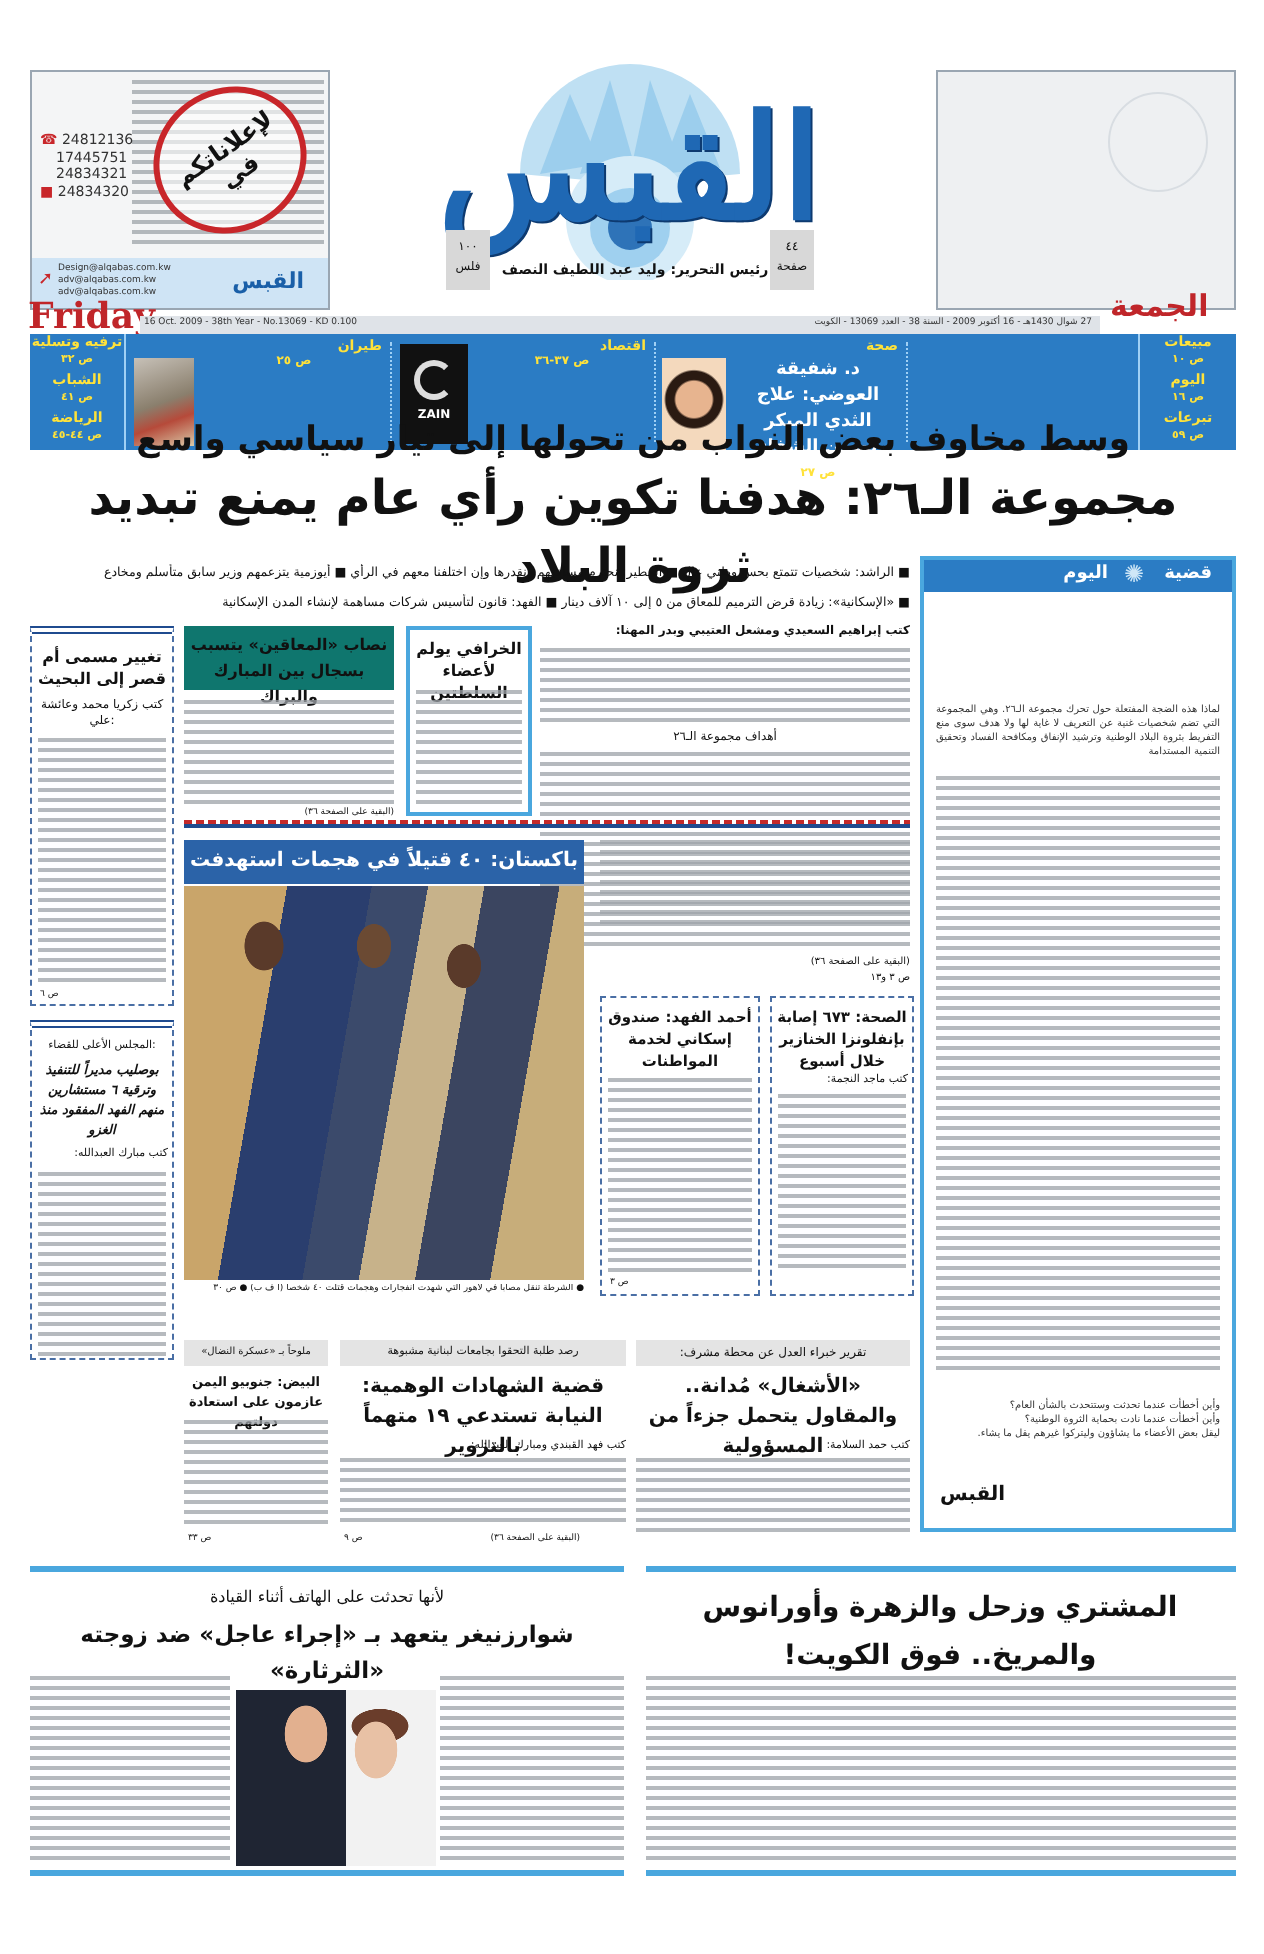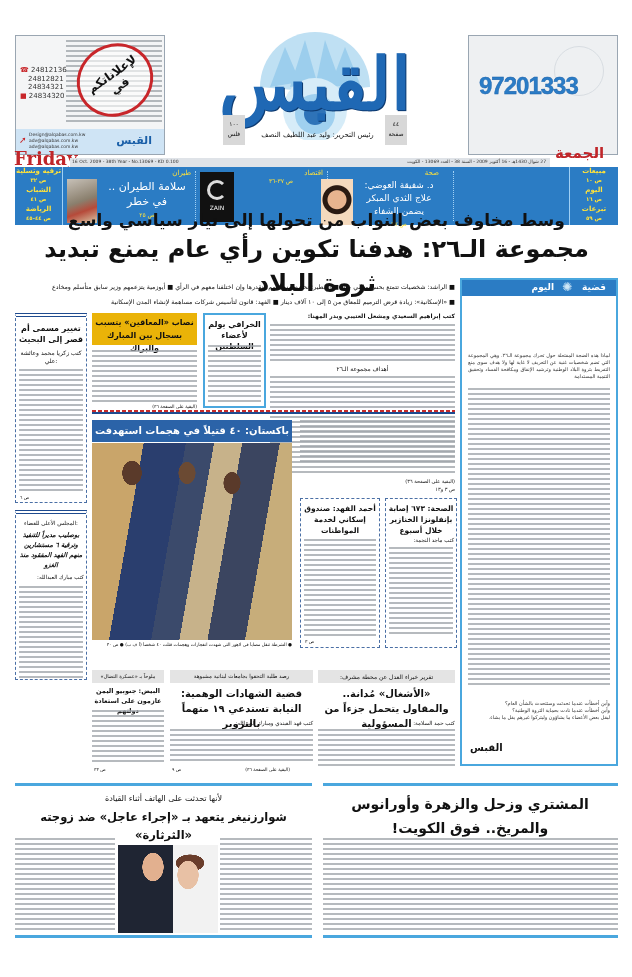--- a/index.html
+++ b/index.html
@@ -12,21 +12,21 @@
   .blue { color: #1a5fa8; }
   .bluebg { background: #2b7cc4; }
   .lightbluebg { background: #cfe4f5; }
   .ftext { font-size: 5px; line-height: 7px; color: #333; direction: rtl; text-align: justify; }
   .filler { position: absolute; overflow: hidden; }
   .filler span { display: block; height: 2px; background: #9ea3a8; margin-bottom: 3px; opacity: .75; }
   .sep-line { position: absolute; height: 3px; background: #4aa7de; }
   .red-blue-rule { position: absolute; height: 4px; background: repeating-linear-gradient(90deg,#c52a2a 0 4px,#ffffff 4px 6px); border-bottom: 2px solid #1f4b8f; }
   .framed { position: absolute; border: 1px solid #5aa9e3; }
   .framed-dash { position: absolute; border: 1px dashed #4a6fa5; }
-  .navcell { position: absolute; top: 0; height: 58px; color: #fff; font-weight: normal; direction: rtl; text-align: center; }
+  .navcell { position: absolute; top: 0; height: 58px; color: #fff; font-weight: bold; direction: rtl; text-align: center; }
   .navcell .tag { color: #ffe23a; font-size: 7px; display: block; text-align: right; padding: 2px 4px 0 4px; }
   .navcell .ttl { font-size: 10px; line-height: 13px; display: block; padding: 2px 4px; }
   .navcell .pg { font-size: 6px; color: #ffe23a; display: block; }
   .side-item { color: #ffe23a; font-size: 7px; font-weight: bold; text-align: center; height: 19px; line-height: 9px; }
   .side-item .p { display: block; font-size: 5.5px; }
   .dotted-v { position: absolute; top: 4px; bottom: 4px; width: 0; border-left: 1px dotted #9fd0f5; }
   .headline { font-weight: bold; color: #111; direction: rtl; text-align: center; }
   .photo { position: absolute; overflow: hidden; }
 </style>
 </head>
@@ -49,21 +49,21 @@
       <span></span>
       <span></span>
       <span></span>
       <span></span>
       <span></span>
   </div>
   <div class="abs" style="left:60px;top:8px;width:78px;height:72px;border:3px solid #c8262a;border-radius:50%;transform:rotate(-30deg);background:rgba(255,255,255,.6);"></div>
   <div class="abs center" style="left:70px;top:30px;width:60px;font-weight:bold;font-size:12px;line-height:14px;transform:rotate(-35deg);direction:rtl;">لإعلاناتكم في</div>
   <div class="abs" style="left:4px;top:30px;font-size:7px;line-height:8.5px;color:#333;">
     <div><span style="color:#c8262a">☎</span> <span>24812136</span></div>
-    <div style="padding-left:8px">24812821</div>
+    <div style="padding-left:8px">17445751</div>
     <div style="padding-left:8px">24834321</div>
     <div><span style="color:#c8262a">■</span> <span>24834320</span></div>
   </div>
   <div class="abs lightbluebg" style="left:0;bottom:0;width:148px;height:25px;">
     <span class="abs" style="left:3px;top:6px;color:#c8262a;font-size:9px;">➚</span>
     <div class="abs" style="left:13px;top:3px;font-size:4.5px;line-height:6px;color:#333;">
       <div>Design@alqabas.com.kw</div>
       <div>adv@alqabas.com.kw</div>
       <div>adv@alqabas.com.kw</div>
     </div>
@@ -84,61 +84,59 @@
   <div class="abs center" style="left:0;top:8px;width:290px;font-size:72px;line-height:92px;font-weight:bold;color:#1f68b4;font-family:'DejaVu Serif',serif;letter-spacing:-2px;text-shadow:1px 1px 0 #0d3a70;">القبس</div>
 </div>
 <div class="abs center" style="left:223px;top:115px;width:22px;height:30px;background:#d8d8d8;font-size:6px;line-height:10px;padding-top:4px;">
   <div>١٠٠</div>
   <div>فلس</div>
 </div>
 <div class="abs center" style="left:385px;top:115px;width:22px;height:30px;background:#d8d8d8;font-size:6px;line-height:10px;padding-top:4px;">
   <div>٤٤</div>
   <div>صفحة</div>
 </div>
-<div class="abs center" style="left:250px;top:131px;width:135px;font-size:7px;direction:rtl;">رئيس التحرير: وليد عبد اللطيف النصف</div>
+<div class="abs center" style="left:250px;top:131px;width:135px;font-size:7px;direction:rtl;font-weight:bold;">رئيس التحرير: وليد عبد اللطيف النصف</div>
 
 <div class="abs ad-box" style="left:468px;top:35px;width:150px;height:120px;background:#eef0f2;">
   <div class="abs" style="left:85px;top:10px;width:50px;height:50px;border-radius:50%;border:1px solid #d8dde2;"></div>
-  <div class="abs" style="left:10px;top:36px;font-size:24px;font-weight:bold;color:#2a7cc6;font-family:'Liberation Sans Narrow','Liberation Sans',sans-serif;letter-spacing:-1px;-webkit-text-stroke:0.4px #1a5fa8;">97201333</div>
 </div>
 
 <div class="abs" style="left:14px;top:148px;font-family:'DejaVu Serif',serif;font-size:18px;font-weight:bold;color:#c0262a;">Friday</div>
 <div class="abs" style="left:555px;top:144px;font-size:15px;font-weight:bold;color:#c0262a;direction:rtl;">الجمعة</div>
 <div class="abs" style="left:70px;top:158px;width:480px;height:9px;background:#dfe3e8;">
   <span class="abs" style="left:2px;top:1px;font-size:4.5px;color:#333;">16 Oct. 2009 - 38th Year - No.13069 - KD 0.100</span>
   <span class="abs" style="right:4px;top:1px;font-size:4.5px;color:#333;direction:rtl;">27 شوال 1430هـ - 16 أكتوبر 2009 - السنة 38 - العدد 13069 - الكويت</span>
 </div>
 
 <div class="abs bluebg" style="left:15px;top:167px;width:603px;height:58px;">
 
   <div class="abs" style="left:0;top:0;width:48px;height:58px;border-right:1px solid #9fd0f5;">
     <div class="side-item"><span>ترفيه وتسلية</span><span class="p">ص ٣٢</span></div>
     <div class="side-item"><span>الشباب</span><span class="p">ص ٤١</span></div>
     <div class="side-item"><span>الرياضة</span><span class="p">ص ٤٤-٤٥</span></div>
   </div>
 
   <div class="navcell" style="left:50px;width:130px;">
     <div class="photo" style="left:2px;top:12px;width:30px;height:44px;background:linear-gradient(160deg,#c7c1b8,#8a7f6d 50%,#b64a3a 70%,#d9c9a8);"></div>
     <span class="tag">طيران</span>
-    <span class="ttl" style="margin-right:0;margin-left:34px;font-size:11px;line-height:15px;">سلامة الطيران .. في خطر</span>
     <span class="pg" style="margin-left:34px;">ص ٢٥</span>
   </div>
   <div class="dotted-v" style="left:180px;"></div>
 
   <div class="navcell" style="left:182px;width:130px;">
     <div class="photo" style="left:3px;top:5px;width:34px;height:50px;background:#111;color:#fff;font-size:6px;text-align:center;">
       <div style="width:20px;height:20px;margin:8px auto 4px;border:3px solid #ddd;border-radius:50%;border-right-color:transparent;"></div>
       <span>ZAIN</span>
     </div>
     <span class="tag">اقتصاد</span>
     <span class="pg" style="margin-left:38px;">ص ٣٧-٣٦</span>
   </div>
   <div class="dotted-v" style="left:312px;"></div>
 
-  <div class="navcell" style="left:304px;width:124px;">
+  <div class="navcell" style="left:314px;width:124px;">
     <div class="photo" style="left:2px;top:12px;width:32px;height:46px;background:radial-gradient(circle at 50% 45%,#e7b48f 0 9px,#2a1a12 10px 14px,#f4d9bd 15px);"></div>
     <span class="tag">صحة</span>
     <span class="ttl" style="margin-left:36px;font-size:9px;">د. شفيقة العوضي: علاج الثدي المبكر يضمن الشفاء</span>
     <span class="pg" style="margin-left:36px;">ص ٢٧</span>
   </div>
   <div class="dotted-v" style="left:438px;"></div>
 
 
   <div class="abs" style="left:554px;top:0;width:49px;height:58px;border-left:1px solid #9fd0f5;">
     <div class="side-item"><span>مبيعات</span><span class="p">ص ١٠</span></div>
@@ -278,21 +276,21 @@
       <span></span>
       <span></span>
       <span></span>
       <span></span>
       <span></span>
       <span></span>
       <span></span>
   </div>
 </div>
 
-<div class="abs lightbluebg" style="left:92px;top:313px;width:105px;height:32px;background:#eab308;">
+<div class="abs lightbluebg" style="left:92px;top:313px;width:105px;height:32px;background:#0f766e;">
   <div class="headline" style="font-size:8px;line-height:13px;padding-top:3px;">نصاب «المعاقين» يتسبب بسجال بين المبارك والبراك</div>
 </div>
 <div class="filler" style="left:92px;top:350px;width:105px;height:55px;">
   <span></span>
     <span></span>
     <span></span>
     <span></span>
     <span></span>
     <span></span>
     <span></span>

